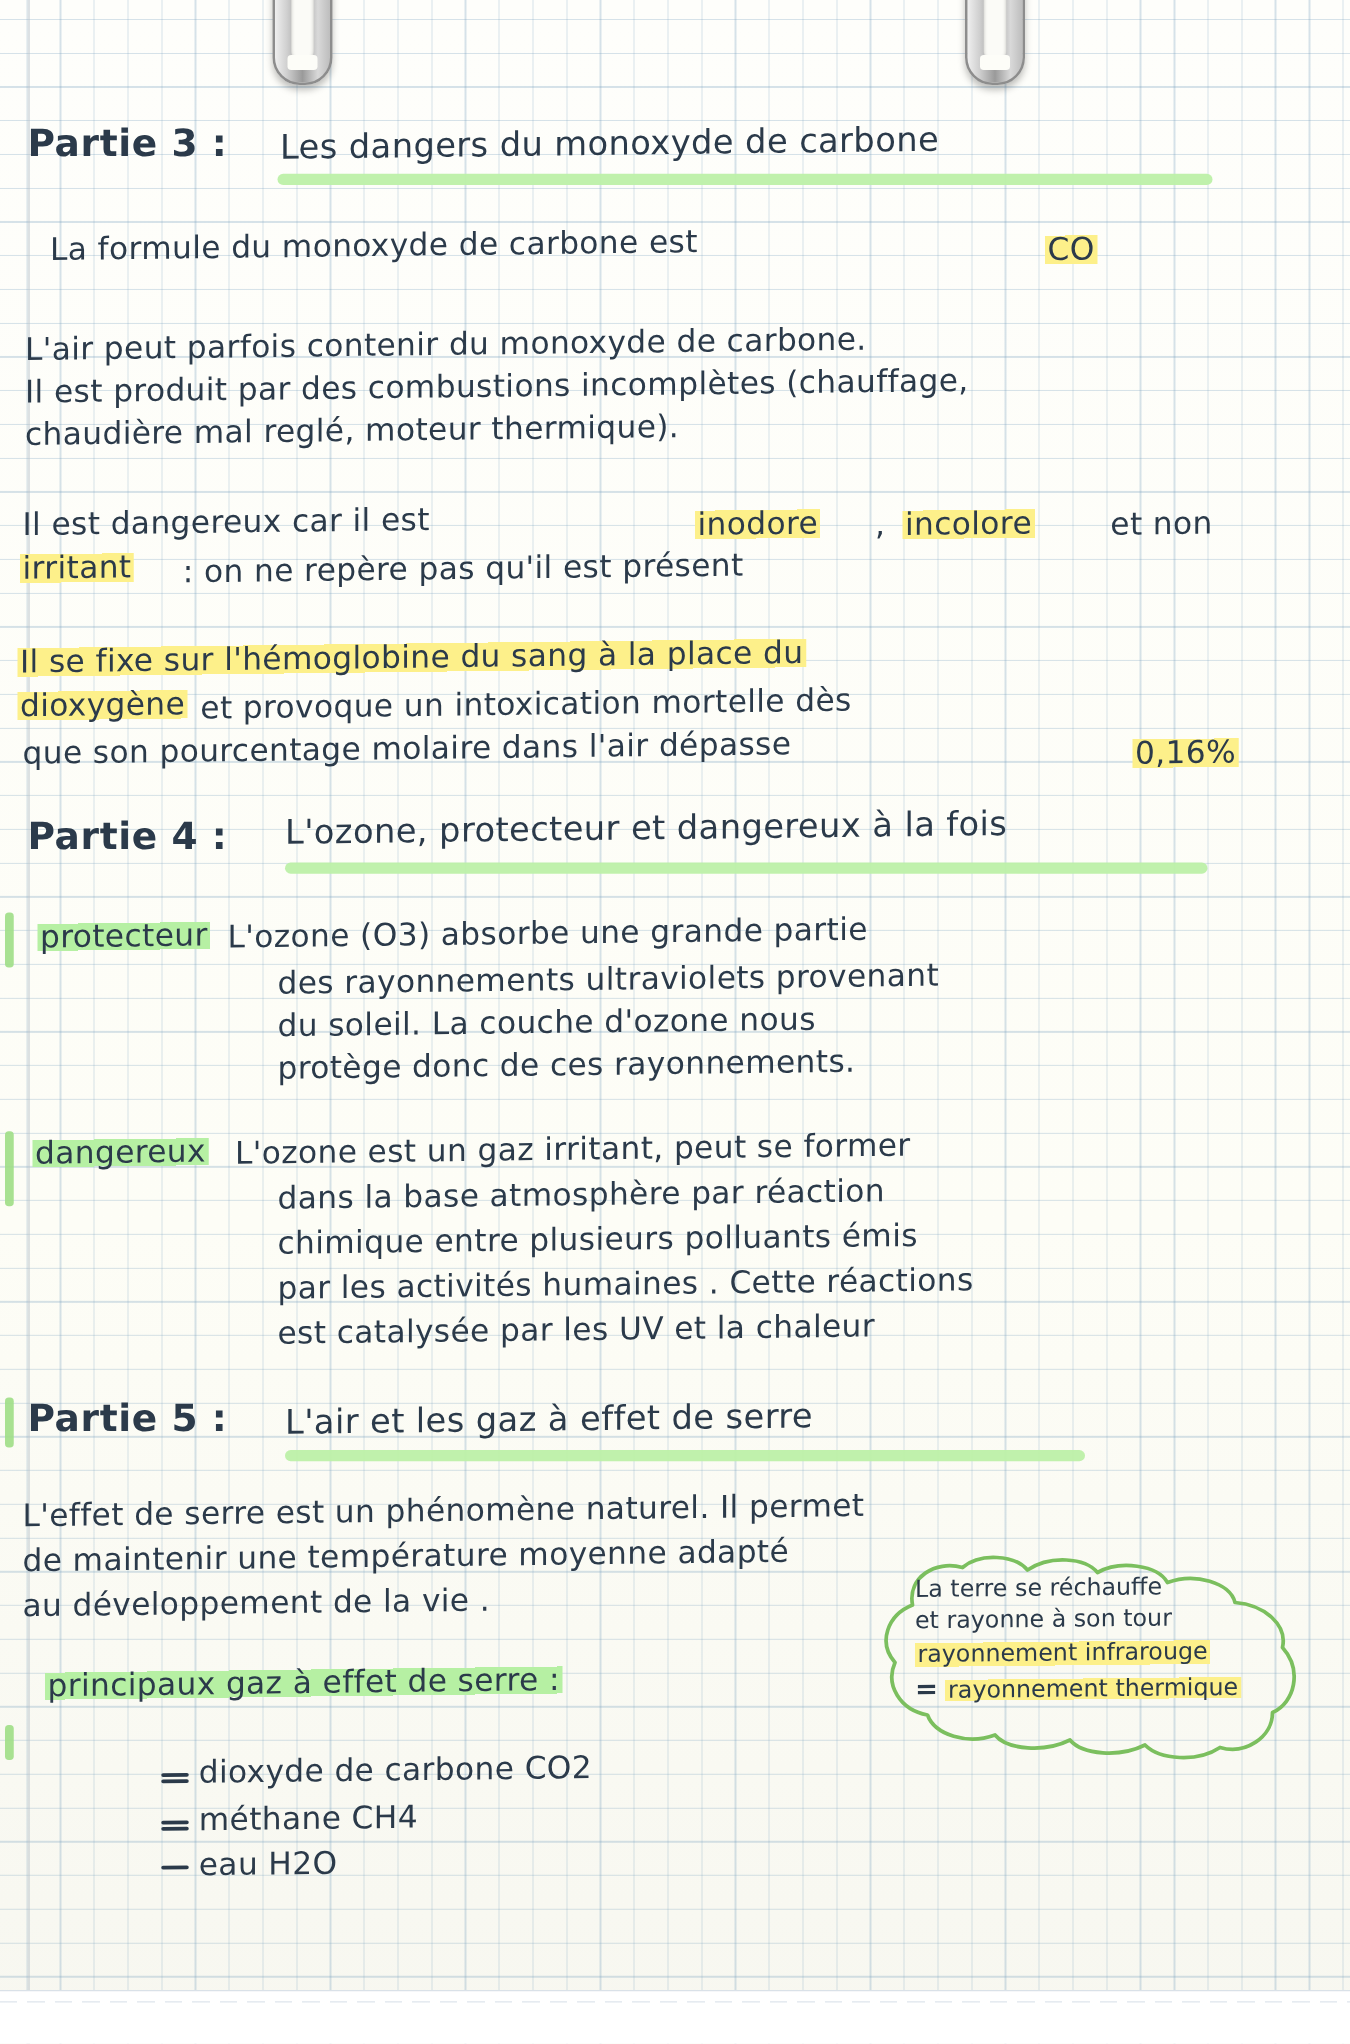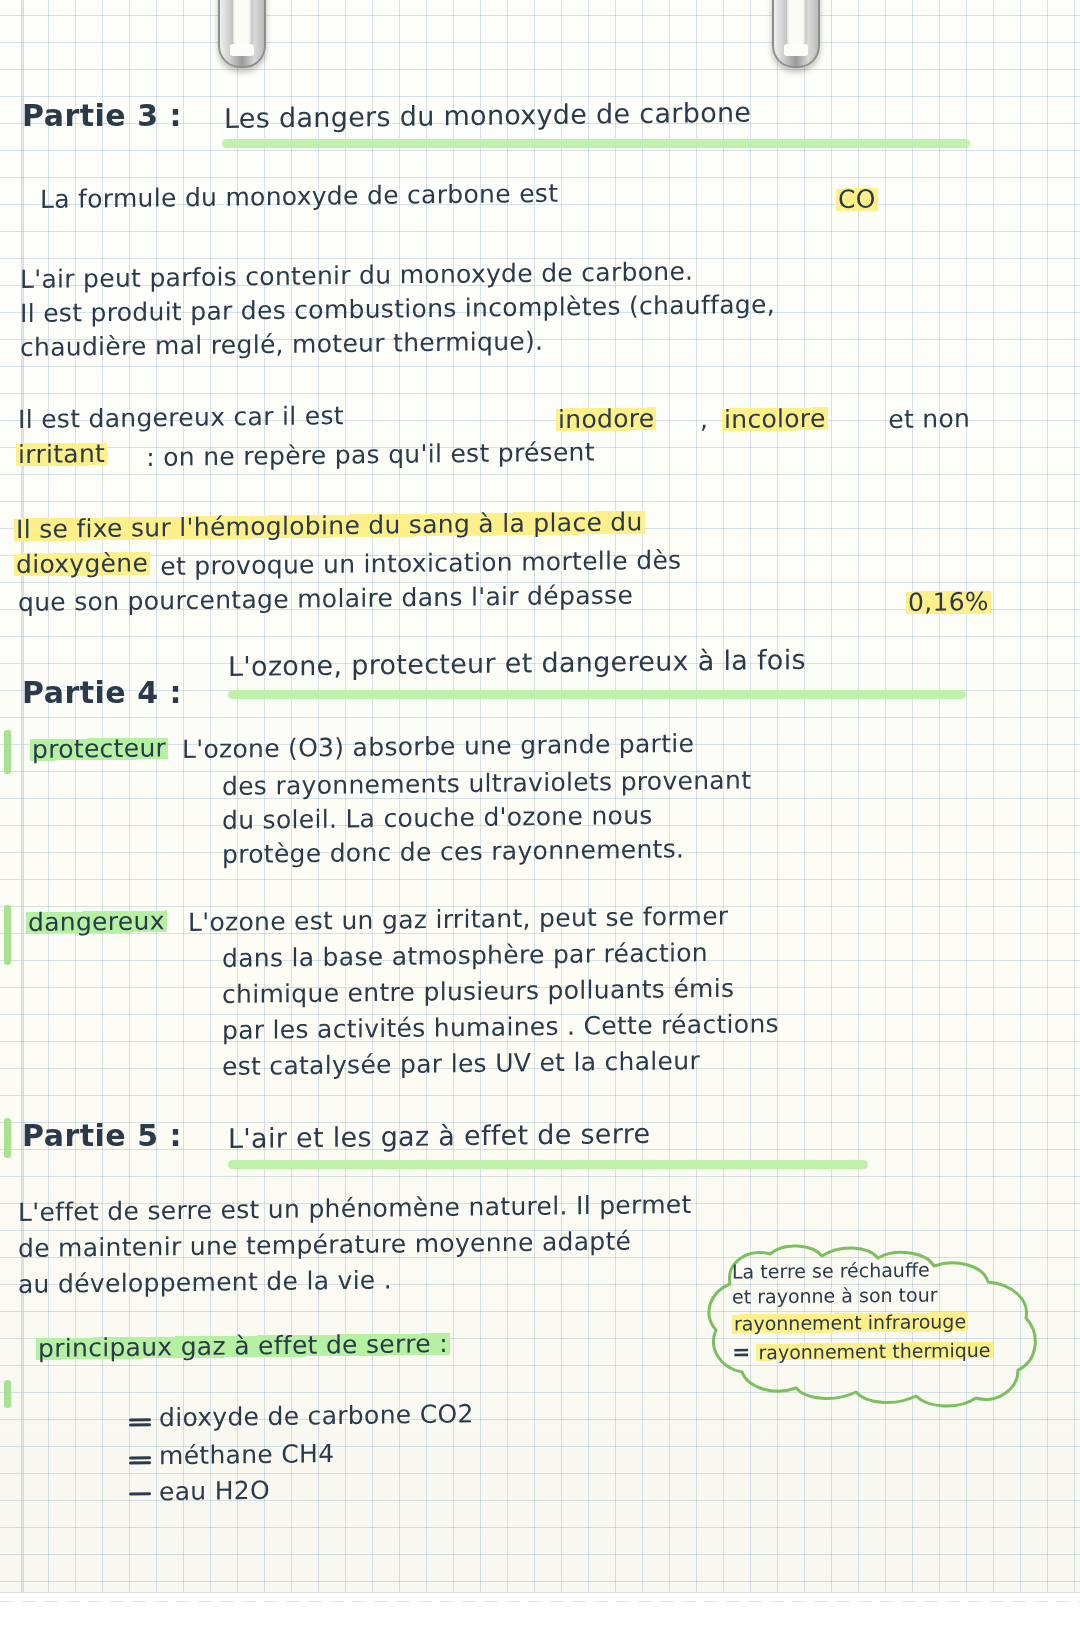--- a/index.html
+++ b/index.html
@@ -133,21 +133,21 @@
   <div class="hw line" style="left:880px;top:405px;"> et non</div>
   <div class="hw line hl-yellow" style="left:16px;top:440px;">irritant</div>
   <div class="hw line" style="left:138px;top:443px;"> : on ne repère pas qu'il est présent</div>
 
   <div class="hw line hl-yellow" style="left:14px;top:515px;">Il se fixe sur l'hémoglobine du sang à la place du</div>
   <div class="hw line hl-yellow" style="left:14px;top:550px;">dioxygène</div>
   <div class="hw line" style="left:152px;top:552px;"> et provoque un intoxication mortelle dès</div>
   <div class="hw line" style="left:18px;top:588px;">que son pourcentage molaire dans l'air dépasse </div>
   <div class="hw line hl-yellow" style="left:906px;top:588px;">0,16%</div>
 
-  <div class="hw big" style="left:22px;top:675px;text-align:right;">Partie 4 :</div>
+  <div class="hw big" style="left:22px;top:652px;text-align:right;">Partie 4 :</div>
   <div class="hw line" style="left:228px;top:652px;font-size:27px;">L'ozone, protecteur et dangereux à la fois</div>
   <div class="underline-green" style="left:228px;top:690px;width:738px;"></div>
 
   <div class="tick" style="left:4px;top:730px;height:44px;"></div>
   <div class="hw line hl-green" style="left:30px;top:735px;">protecteur</div>
   <div class="hw line" style="left:182px;top:735px;">L'ozone (O3) absorbe une grande partie</div>
   <div class="hw line" style="left:222px;top:772px;">des rayonnements ultraviolets provenant</div>
   <div class="hw line" style="left:222px;top:806px;">du soleil. La couche d'ozone nous</div>
   <div class="hw line" style="left:222px;top:840px;">protège donc de ces rayonnements.</div>
 

